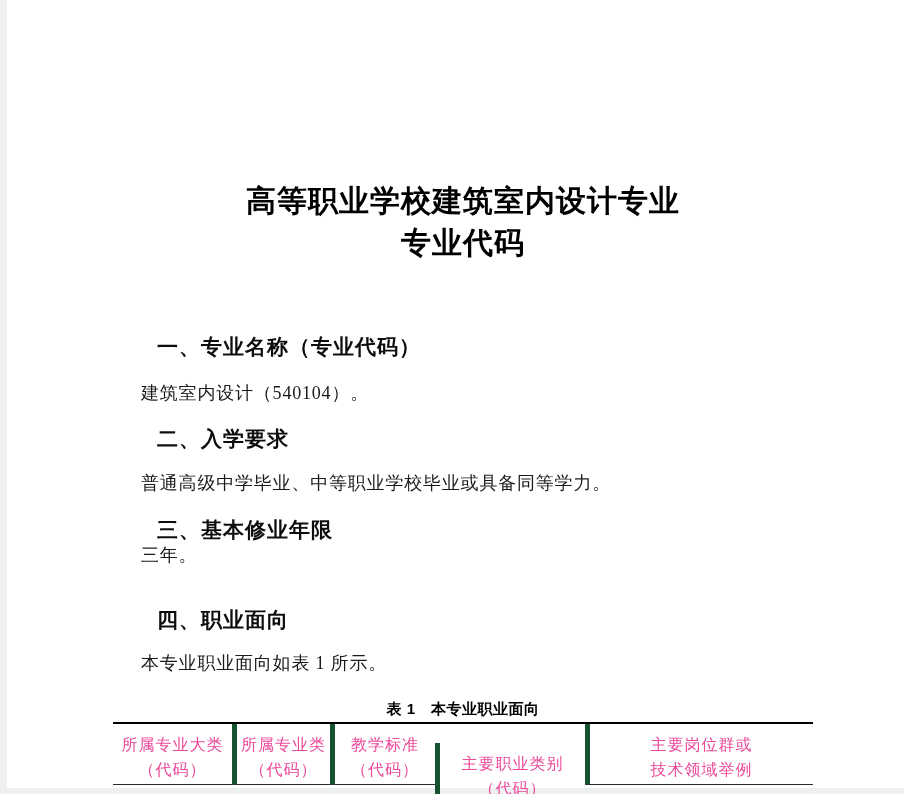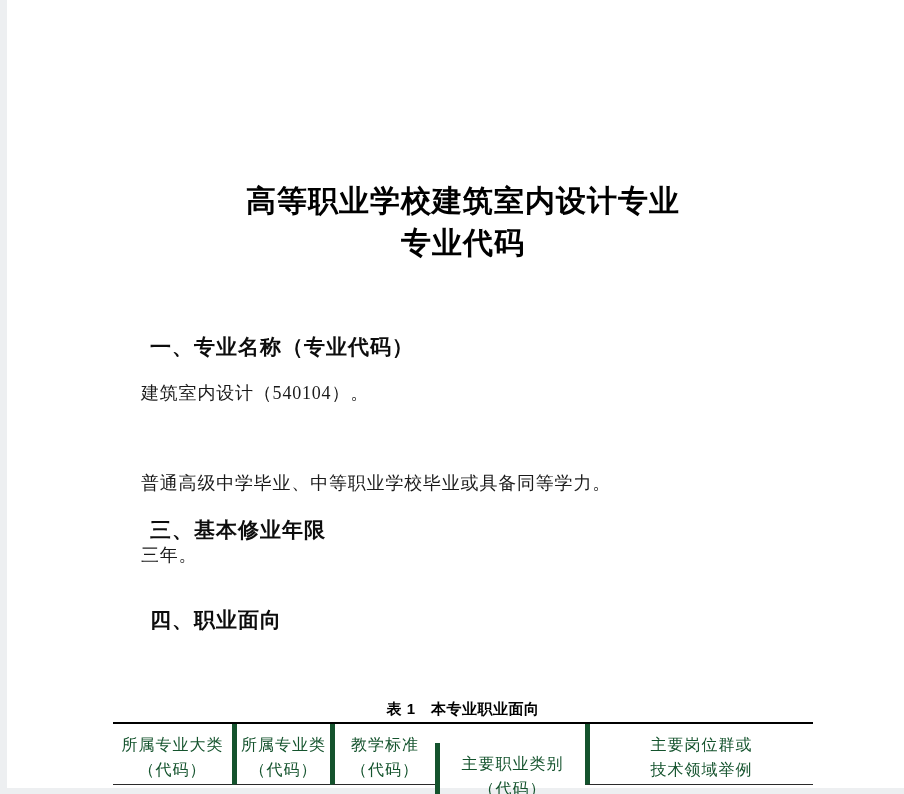--- a/index.html
+++ b/index.html
@@ -19,21 +19,21 @@
   .doc-title {
     position: absolute; left: 106px; top: 180px; width: 700px;
     text-align: center;
     font-family: "Liberation Sans", "DejaVu Sans", sans-serif;
     font-weight: 700;
     font-size: 30px; line-height: 42px;
     letter-spacing: 1px;
     color: #000;
   }
   .heading {
-    position: absolute; left: 143px;
+    position: absolute; left: 150px;
     font-weight: 700;
     font-size: 21px; line-height: 26px;
     letter-spacing: 1px;
     color: #0d0d0d;
     white-space: nowrap;
   }
   .body-text {
     position: absolute; left: 134px;
     font-size: 18px; line-height: 24px;
     letter-spacing: 0.8px;
@@ -58,21 +58,21 @@
   .pro-table .cell {
     box-sizing: border-box;
     height: 61px;
     padding-top: 8px;
     border-bottom: 1px solid #2a2a2a;
     display: flex;
     flex-direction: column;
     align-items: center;
     font-size: 16px; line-height: 25px;
     letter-spacing: 1px;
-    color: #14532d;
+    color: #ec4899;
     text-align: center;
   }
   .pro-table .cell + .cell { border-left: 5px solid #14532d; }
   .c1 { width: 119px; }
   .c2 { width: 98px; }
   .c3 { width: 105px; }
   .c4 { width: 150px; margin-top: 19px; }
   .c5 { width: 228px; font-family: Liberation Serif, serif; }
 </style>
 </head>
@@ -82,26 +82,28 @@
   <div class="page">
 
     <div class="doc-title">
       <div>高等职业学校建筑室内设计专业</div>
       <div>专业代码</div>
     </div>
 
     <div class="heading" style="top:334px">一、专业名称（专业代码）</div>
     <div class="body-text" style="top:381px">建筑室内设计（540104）。</div>
 
+    <div class="heading" style="top:426px">二、入学要求</div>
     <div class="body-text" style="top:471px">普通高级中学毕业、中等职业学校毕业或具备同等学力。</div>
 
     <div class="heading" style="top:517px">三、基本修业年限</div>
     <div class="body-text" style="top:543px">三年。</div>
 
     <div class="heading" style="top:607px">四、职业面向</div>
+    <div class="body-text" style="top:651px">本专业职业面向如表 1 所示。</div>
 
     <div class="table-caption">表 1　本专业职业面向</div>
 
     <div class="pro-table">
       <div class="cell c1">
         <span>所属专业大类</span>
         <span>（代码）</span>
       </div>
       <div class="cell c2">
         <span>所属专业类</span>

